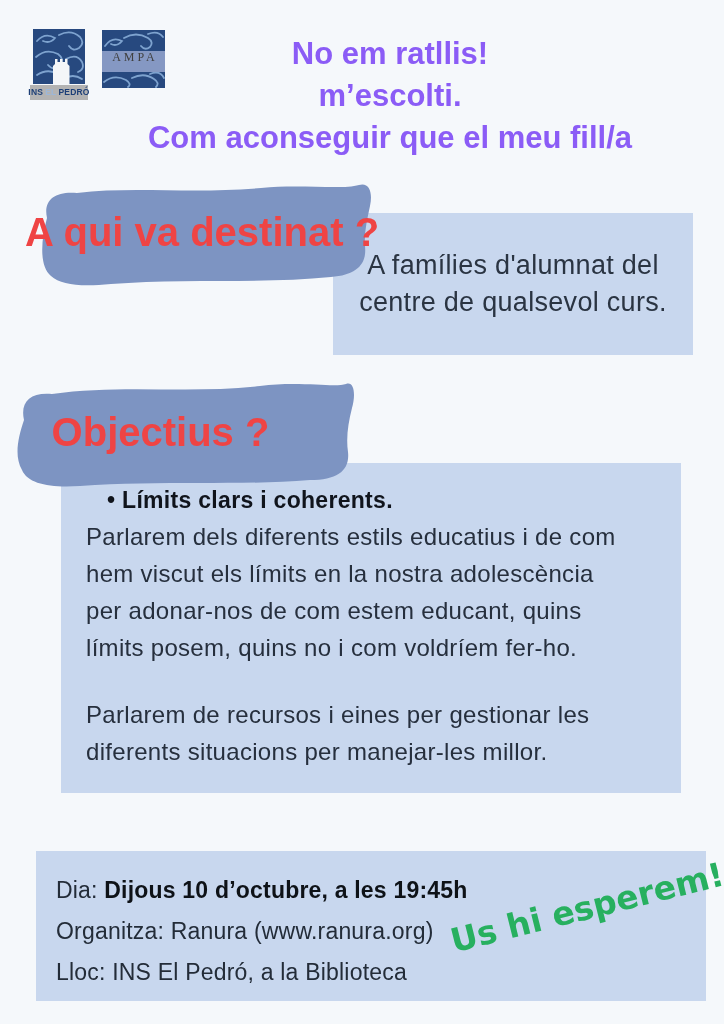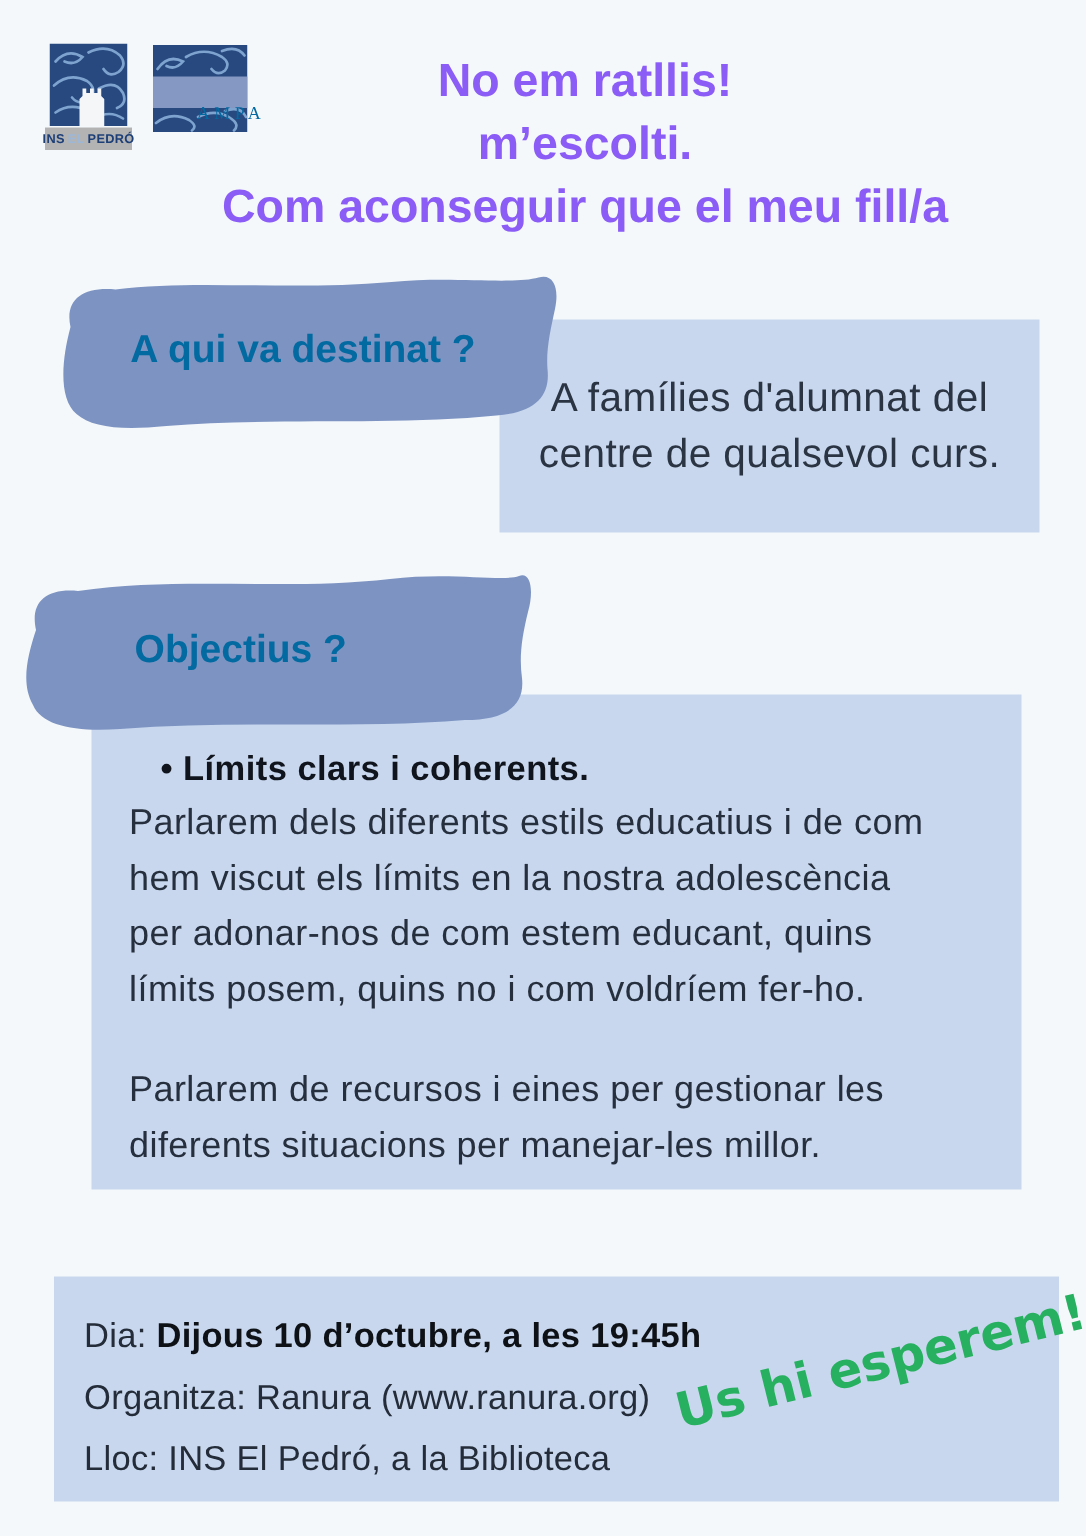--- a/index.html
+++ b/index.html
@@ -13,55 +13,55 @@
   .ins-square{width:52px;height:55px;margin-left:3px;display:block;}
   .ins-band{
     width:58px;height:15px;background:#b3b3b3;margin-top:1px;
     display:flex;align-items:center;justify-content:center;gap:2px;
     font-size:8.5px;font-weight:bold;letter-spacing:.2px;line-height:1;
   }
   .ins-band .navy{color:#1d3f77;}
   .ins-band .lite{color:#9db7d8;}
   .logo-ampa{position:absolute;left:102px;top:30px;width:63px;height:58px;}
   .ampa-label{
-    position:absolute;left:0;top:35px;width:63px;height:21px;
+    position:absolute;left:0;top:17px;width:63px;height:21px;
     display:flex;align-items:center;justify-content:center;
-    font-family:"Liberation Serif",serif;color:#0369a1;
-    font-size:12px;letter-spacing:3px;padding-left:3px;box-sizing:border-box;margin-left:19px;
+    font-family:"Liberation Serif",serif;color:#404040;
+    font-size:12px;letter-spacing:3px;padding-left:3px;box-sizing:border-box;
   }
   
   .title{
     position:absolute;left:110px;top:33px;width:560px;
     text-align:center;font-weight:bold;color:#8b5cf6;
     font-size:31px;line-height:42px;
   }
   .title div{white-space:nowrap;}
   
   .brush{position:absolute;}
   .brush svg{position:absolute;left:0;top:0;}
   .brush .brush-text{
     position:relative;width:100%;height:100%;
     display:flex;align-items:center;justify-content:center;
-    font-size:26px;font-weight:bold;color:#0369a1;white-space:nowrap;
+    font-size:40px;font-weight:bold;color:#ef4444;white-space:nowrap;
   }
   .brush1{left:31px;top:178px;width:342px;height:108px;z-index:3;}
   .brush2{left:10px;top:376px;width:345px;height:112px;z-index:3;}
   .brush2 .brush-text{left:-22px;}
   
   .box{position:absolute;background:#c8d7ee;}
   .box1{
     left:333px;top:213px;width:360px;height:142px;z-index:2;
     display:flex;align-items:center;justify-content:center;
   }
   .box1-text{
     width:330px;text-align:center;white-space:pre-line;
     font-size:27px;line-height:37px;color:#2a3442;letter-spacing:.3px;
   }
   .box2{left:61px;top:463px;width:620px;height:330px;z-index:2;padding-top:24px;box-sizing:border-box;}
-  .obj-item{margin-bottom:30px;margin-top:12px;}
+  .obj-item{margin-bottom:30px;}
   .obj-title{
     padding-left:46px;font-size:23px;font-weight:bold;color:#10141c;
     letter-spacing:.3px;margin-bottom:4px;
   }
   .obj-text{
     padding-left:25px;width:585px;white-space:pre-line;
     font-size:24px;line-height:37px;color:#262f3d;letter-spacing:.3px;
   }
   
   .footer-box{left:36px;top:851px;width:670px;height:150px;padding:19px 0 0 20px;box-sizing:border-box;}

